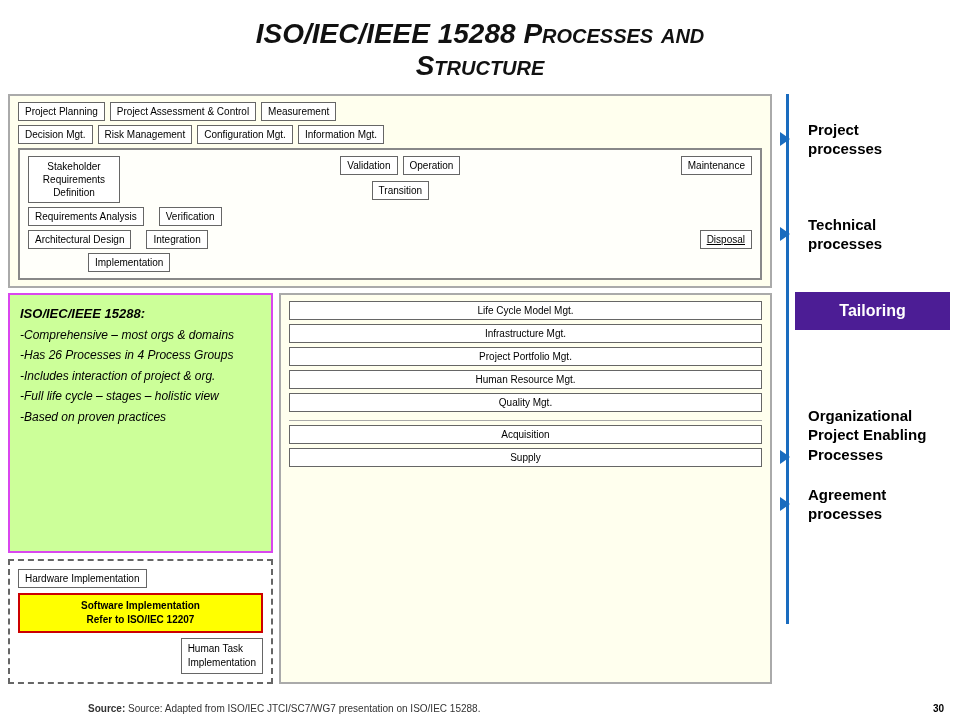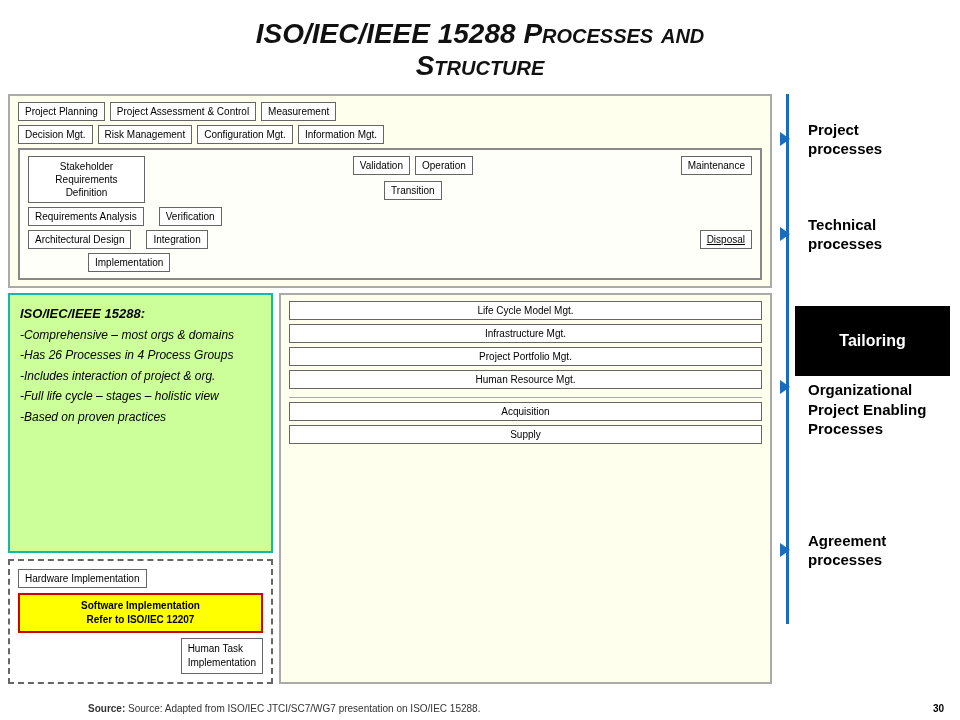--- a/index.html
+++ b/index.html
@@ -69,21 +69,21 @@
         <div style="display:flex; flex-direction:row; gap:5px; margin-bottom:4px;">
           <div class="proc-box">Decision Mgt.</div>
           <div class="proc-box">Risk Management</div>
           <div class="proc-box">Configuration Mgt.</div>
           <div class="proc-box">Information Mgt.</div>
         </div>
 
         <div style="border:2px solid #888; background:#fffffa; padding:6px 8px;">
 
           <div style="display:flex; flex-direction:row; gap:5px; margin-bottom:4px; align-items:flex-start;">
-            <div class="proc-box-multi" style="width:117px;">Stakeholder<br>Requirements<br>Definition</div>
+            <div class="proc-box-multi" style="width:92px;">Stakeholder<br>Requirements<br>Definition</div>
             <div style="flex:1; display:flex; flex-direction:column; gap:4px; align-items:center;">
               <div style="display:flex; flex-direction:row; gap:5px; margin-bottom:2px;">
                 <div class="proc-box">Validation</div>
                 <div class="proc-box">Operation</div>
               </div>
               <div>
                 <div class="proc-box">Transition</div>
               </div>
             </div>
             <div style="display:flex; flex-direction:column; gap:4px;">
@@ -113,21 +113,21 @@
           </div>
 
         </div>
 
       </div>
 
       <div style="display:flex; flex-direction:row; gap:6px; flex:1;">
 
         <div style="display:flex; flex-direction:column; gap:6px; flex:0 0 265px;">
 
-          <div style="background:#ccff99; border:2px solid #14b8a6; padding:8px 10px; font-size:12px; line-height:1.7; flex:1;">
+          <div style="background:#ccff99; border:2px solid #d946ef; padding:8px 10px; font-size:12px; line-height:1.7; flex:1;">
             <div style="font-weight:bold; font-style:italic; font-size:13px;">ISO/IEC/IEEE 15288:</div>
             <div><span style="font-style:italic;">-Comprehensive – most orgs &amp; domains</span></div>
             <div><span style="font-style:italic;">-Has 26 Processes in 4 Process Groups</span></div>
             <div><span style="font-style:italic;">-Includes interaction of project &amp; org.</span></div>
             <div><span style="font-style:italic;">-Full life cycle – stages – holistic view</span></div>
             <div><span style="font-style:italic;">-Based on proven practices</span></div>
           </div>
 
           <div style="border:2px dashed #666; padding:8px; background:white; display:flex; flex-direction:column; gap:5px;">
             <div class="proc-box" style="align-self:flex-start;text-align:right;">Hardware Implementation</div>
@@ -135,20 +135,21 @@
             <div class="proc-box" style="align-self:flex-end; text-align:left; line-height:1.4;">Human Task<br>Implementation</div>
           </div>
 
         </div>
 
         <div style="border:2px solid #aaa; background:#ffffee; flex:1; padding:6px 8px; display:flex; flex-direction:column; gap:4px;">
           <div class="proc-box">Life Cycle Model Mgt.</div>
           <div class="proc-box">Infrastructure Mgt.</div>
           <div class="proc-box">Project Portfolio Mgt.</div>
           <div class="proc-box">Human Resource Mgt.</div>
+          <div class="proc-box">Quality Mgt.</div>
           <div style="border-top:1px solid #aaa; margin-top:4px; padding-top:4px; display:flex; flex-direction:column; gap:4px;">
             <div class="proc-box">Acquisition</div>
             <div class="proc-box">Supply</div>
           </div>
         </div>
 
       </div>
 
     </div>
 
@@ -159,23 +160,23 @@
       <div style="display:flex; align-items:center; height:90px; padding-left:20px;">
         <div style="position:absolute; left:0; width:0; height:0; border-top:7px solid transparent; border-bottom:7px solid transparent; border-left:10px solid #1a6cbf; margin-top:0;"></div>
         <div style="font-size:15px; font-weight:bold; padding-left:8px; line-height:1.3;">Project<br>processes</div>
       </div>
 
       <div style="display:flex; align-items:center; height:100px; padding-left:20px;">
         <div style="position:absolute; left:0; width:0; height:0; border-top:7px solid transparent; border-bottom:7px solid transparent; border-left:10px solid #1a6cbf;"></div>
         <div style="font-size:15px; font-weight:bold; padding-left:8px; line-height:1.3;">Technical<br>processes</div>
       </div>
 
-      <div style="background:#000000; color:white; font-size:16px; font-weight:bold; text-align:center; padding:26px 0; margin:22px 0 4px 15px;">Tailoring</div>
+      <div style="background:#4c1d95; color:white; font-size:16px; font-weight:bold; text-align:center; padding:10px 0; margin:8px 0 4px 15px;">Tailoring</div>
 
-      <div style="display:flex; align-items:flex-start; height:130px; padding-left:20px;">
+      <div style="display:flex; align-items:flex-end; height:130px; padding-left:20px;">
         <div style="position:absolute; left:0; width:0; height:0; border-top:7px solid transparent; border-bottom:7px solid transparent; border-left:10px solid #1a6cbf;"></div>
         <div style="font-size:15px; font-weight:bold; padding-left:8px; line-height:1.3;">Organizational<br>Project Enabling<br>Processes</div>
       </div>
 
       <div style="display:flex; align-items:center; height:80px; padding-left:20px;">
         <div style="position:absolute; left:0; width:0; height:0; border-top:7px solid transparent; border-bottom:7px solid transparent; border-left:10px solid #1a6cbf;"></div>
         <div style="font-size:15px; font-weight:bold; padding-left:8px; line-height:1.3;">Agreement<br>processes</div>
       </div>
 
     </div>

